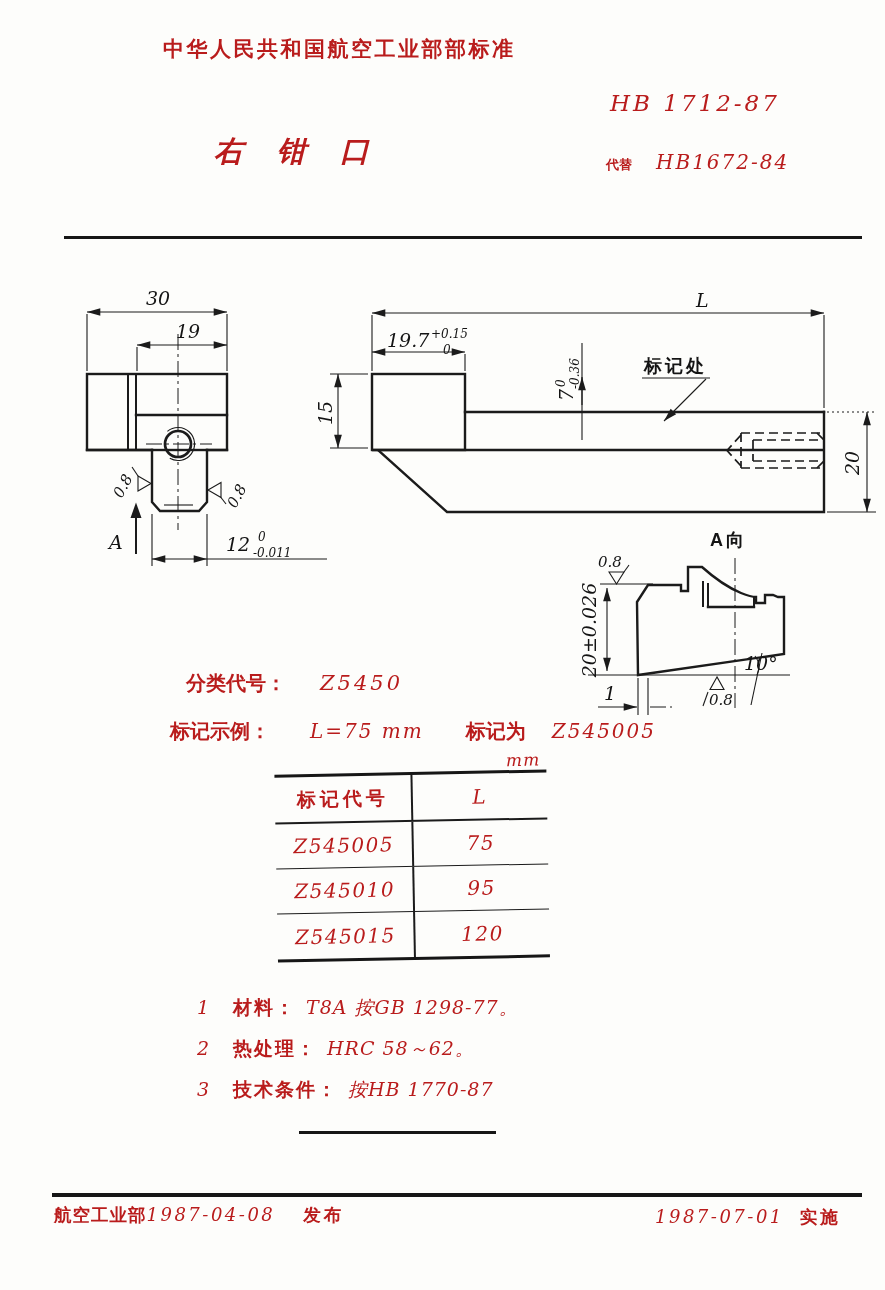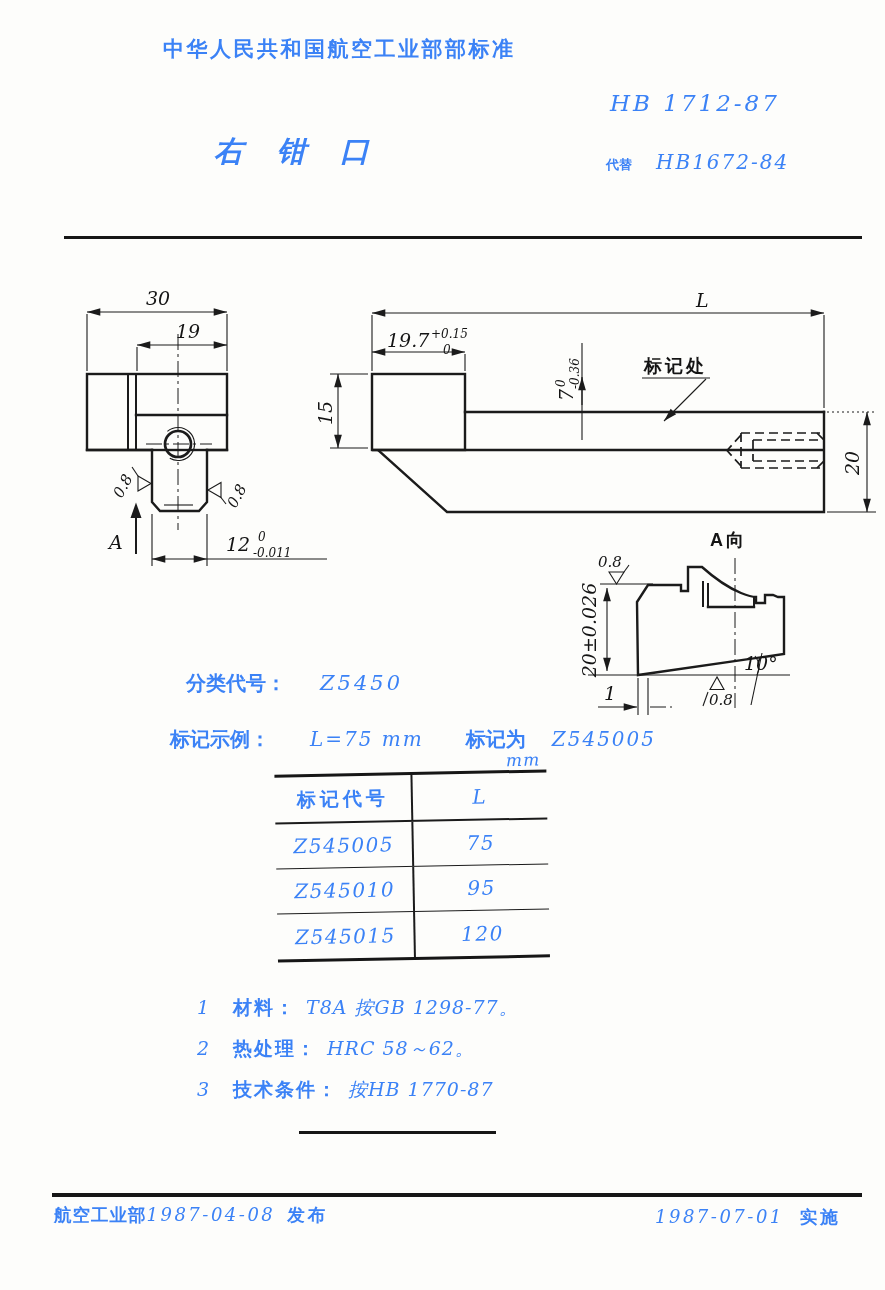--- a/index.html
+++ b/index.html
@@ -1,39 +1,39 @@
 <!DOCTYPE html>
 <html><head>
 <meta charset="utf-8">
 <style>
   * { margin:0; padding:0; box-sizing:border-box; }
   html,body { background:#e8e8e8; }
   .page {
     position:relative; width:885px; height:1290px; margin:0 auto;
-    background:#fdfdfb; color:#3b82f6; overflow:hidden;
+    background:#fdfdfb; color:#b91c1c; overflow:hidden;
     font-family:"Liberation Sans", sans-serif;
   }
   .abs { position:absolute; }
   .cjk { font-family:"Liberation Sans", sans-serif; font-weight:700; }
   .hand { font-family:"DejaVu Serif", serif; font-style:italic; font-weight:500; }
 
   .org-title { left:163px; top:35px; font-size:21px; letter-spacing:2.5px; font-weight:700; }
   .std-no { left:610px; top:90px; font-size:23px; letter-spacing:3px; }
   .part-title { left:214px; top:132px; font-size:29px; font-weight:700; letter-spacing:34px;font-style:italic; }
   .replaces { left:606px; top:150px; display:flex; align-items:baseline; }
   .replaces .rep-label { font-size:13px; font-weight:600; }
   .replaces .rep-no { font-size:20px; letter-spacing:2px; margin-left:24px; }
 
   .rule-top { left:64px; top:236px; width:798px; height:3px; background:#161616; }
 
   .class-row { left:186px; top:670px; display:flex; align-items:baseline; font-size:20px; }
   .class-row .code { margin-left:34px; font-size:21px; letter-spacing:3px; }
   .mark-row { left:170px; top:718px; display:flex; align-items:baseline; font-size:20px; }
   .mark-row .cond { margin-left:40px; letter-spacing:2px; }
-  .mark-row .mid { margin-left:42px;margin-top:8px; }
+  .mark-row .mid { margin-left:42px; }
   .mark-row .mcode { margin-left:26px; letter-spacing:2px; }
 
   .tbl-wrap { left:276px; top:752px; width:272px; transform:rotate(-1.1deg); }
   .tbl-unit { text-align:right; padding-right:6px; font-size:17px; letter-spacing:1px; }
   .tbl { border-top:3px solid #161616; border-bottom:3px solid #161616; }
   .tbl-row { display:grid; grid-template-columns:136px 1fr; height:45px; border-bottom:1.6px solid #1b1b1b; }
   .tbl-row:last-child { border-bottom:none; }
   .tbl-row.hdr { border-bottom:2px solid #1b1b1b; height:47px; }
   .tbl-cell { display:flex; align-items:center; justify-content:center; font-size:20px; letter-spacing:1.5px; }
   .tbl-cell.c2 { border-left:2px solid #1b1b1b; }
@@ -44,21 +44,21 @@
   .note-num { width:36px; font-size:19px; }
   .note-label { letter-spacing:2px; font-weight:700; }
   .note-value { margin-left:10px; letter-spacing:1px; }
 
   .rule-small { left:299px; top:1131px; width:197px; height:2.5px; background:#161616; }
   .rule-footer { left:52px; top:1193px; width:810px; height:3.5px; background:#161616; }
   .footer-left { left:54px; top:1203px; display:flex; align-items:baseline; }
   .footer-right { left:655px; top:1205px; display:flex; align-items:baseline; }
   .f-org { font-size:17.5px; font-weight:700; letter-spacing:1px; }
   .f-date { font-size:18px; letter-spacing:2.5px; }
-  .f-pub { font-size:17.5px; font-weight:700; margin-left:12px; letter-spacing:3px; }
+  .f-pub { font-size:17.5px; font-weight:700; margin-left:28px; letter-spacing:3px; }
   .f-date2 { font-size:18px; letter-spacing:2.5px; }
   .f-imp { font-size:17.5px; font-weight:700; margin-left:16px; letter-spacing:3px; }
 
   svg.drawing { left:0; top:250px; width:885px; height:500px; }
   svg .e  { stroke:#1b1b1b; stroke-width:2.4; fill:none; stroke-linecap:square; }
   svg .e2 { stroke:#1b1b1b; stroke-width:2;   fill:none; }
   svg .eb { stroke:#1b1b1b; stroke-width:2.7; fill:none; }
   svg .t  { stroke:#1b1b1b; stroke-width:1.1; fill:none; }
   svg .cl { stroke:#1b1b1b; stroke-width:1;   fill:none; stroke-dasharray:16 4 3 4; }
   svg .hid{ stroke:#1b1b1b; stroke-width:1.7; fill:none; stroke-dasharray:9 5; }

